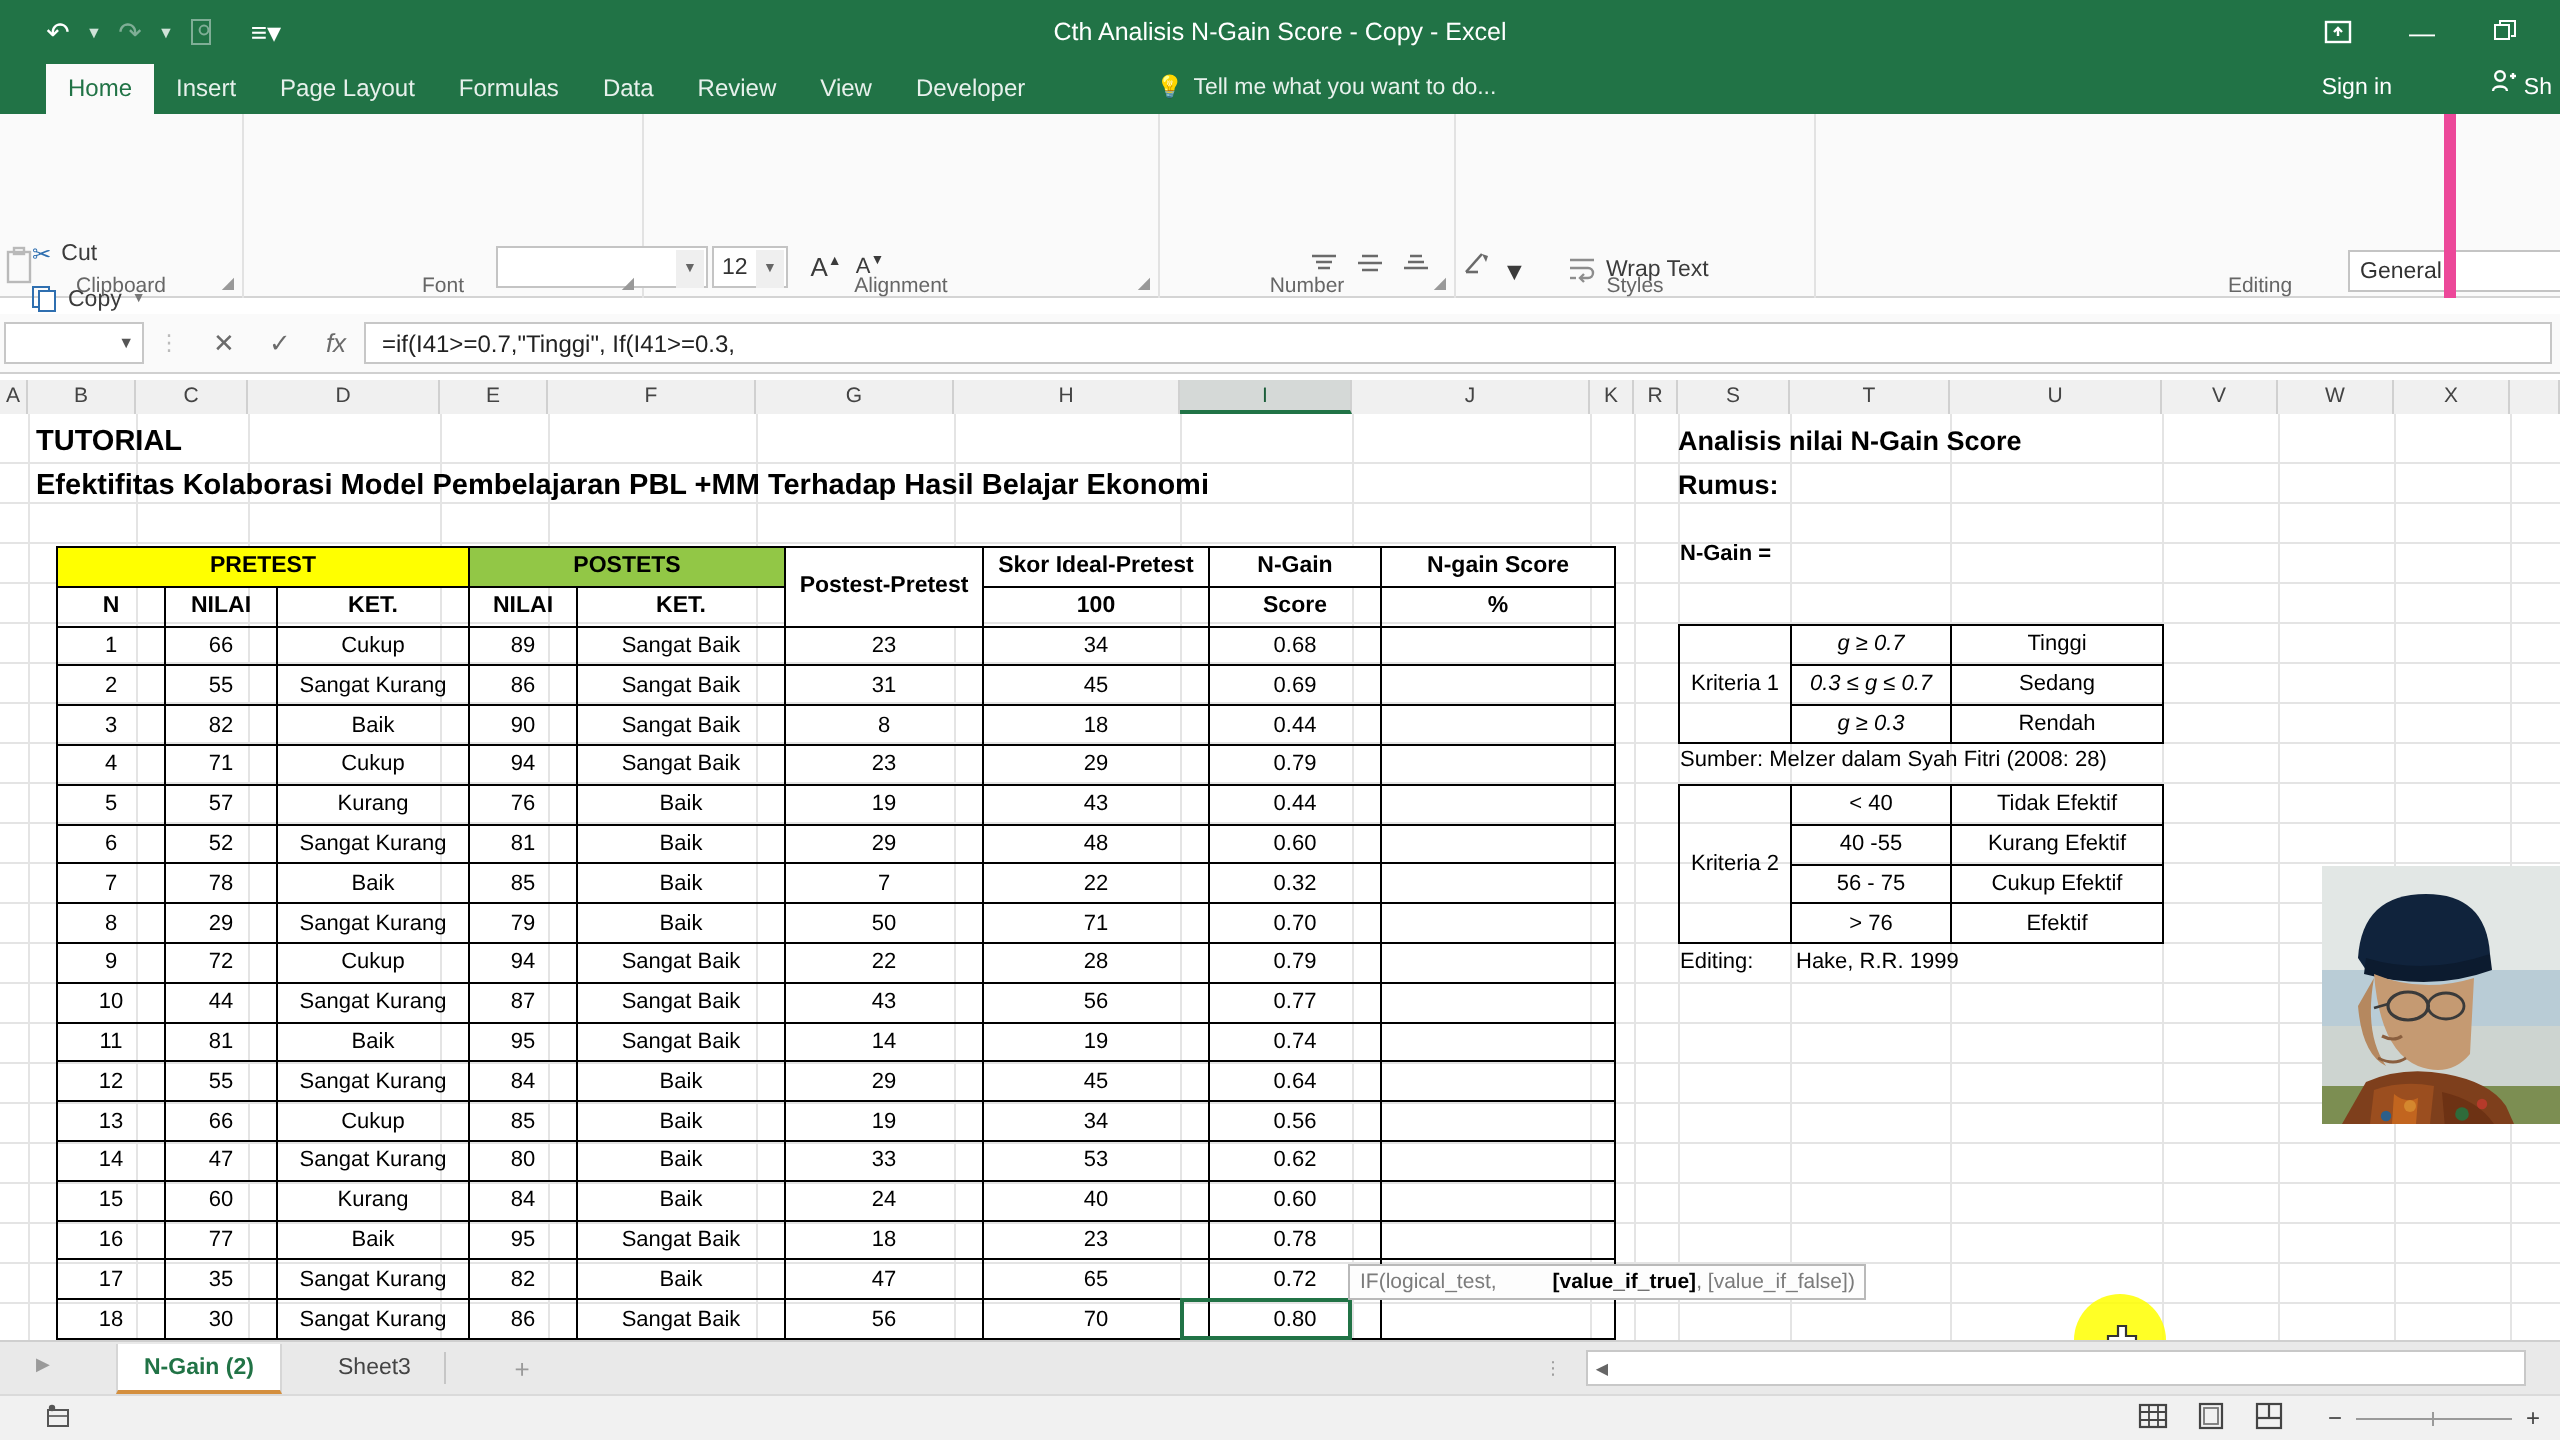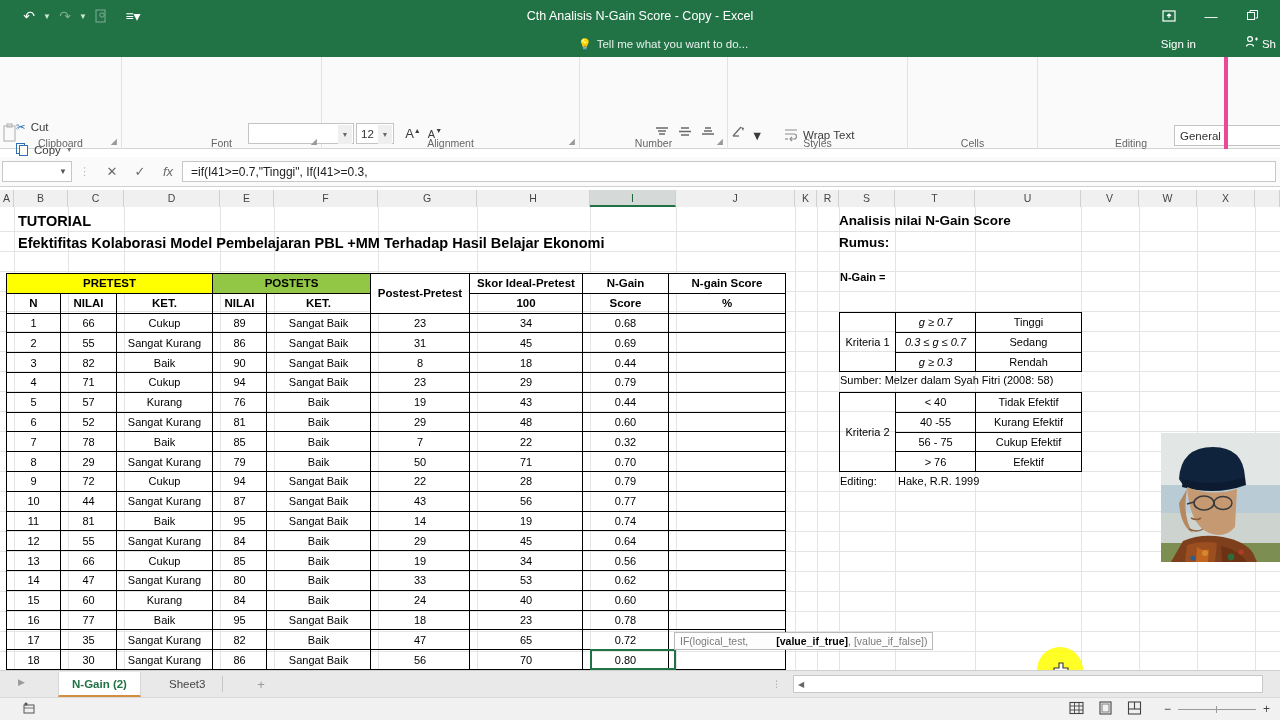--- a/index.html
+++ b/index.html
@@ -140,21 +140,21 @@
 
   
   .gridwrap {
     position: absolute; left: 0; top: 207px; width: 1280px; height: 463px;
     background: #fff; overflow: hidden;
   }
   .gline-v { position: absolute; top: 0; width: 1px; height: 463px; background: #e4e4e4; }
   .gline-h { position: absolute; left: 0; width: 1280px; height: 1px; background: #e4e4e4; }
 
   
-  .mtable { position: absolute; left: 6px; top: 66px; border-collapse: collapse; }
+  .mtable { position: absolute; left: 28px; top: 66px; border-collapse: collapse; }
   .mtable td, .mtable th {
     border: 1px solid #000; font-size: 11px; color: #000;
     text-align: center; padding: 0; height: 19.8px; font-weight: normal;
   }
   .mtable thead th { font-weight: bold; font-size: 11.5px; }
   .hdr-pretest { background: #ffff00; font-weight: bold; font-size: 10.5px; color: #000; }
   .hdr-postets { background: #92c746; font-weight: bold; font-size: 10.5px; color: #000; }
   .hdr-white { background: #fff; font-weight: bold; }
   .sub { font-weight: bold; font-size: 10.5px; }
 
@@ -266,20 +266,31 @@
       <div>
         <svg width="12" height="12" viewBox="0 0 12 12">
             <rect x="0.5" y="2.5" width="7" height="7" fill="none" stroke="#fff" stroke-width="1"></rect>
             <path d="M3 2.5 V0.5 H10.5 V8 H8.5" fill="none" stroke="#fff" stroke-width="1"></path>
           </svg>
       </div>
     </div>
   </div>
 
   <div class="tabstrip">
+    <div class="tabs">
+      <div class="tab file"></div>
+      <div class="tab active">Home</div>
+      <div class="tab">Insert</div>
+      <div class="tab">Page Layout</div>
+      <div class="tab">Formulas</div>
+      <div class="tab">Data</div>
+      <div class="tab">Review</div>
+      <div class="tab">View</div>
+      <div class="tab">Developer</div>
+    </div>
     <div class="tellme">
       <span class="bulb">💡</span>
       <span>Tell me what you want to do...</span>
     </div>
     <div class="signin">Sign in</div>
     <div class="share">
       <span>
         <svg width="13" height="13" viewBox="0 0 13 13">
             <circle cx="5" cy="4" r="2.4" fill="none" stroke="#fff" stroke-width="1.2"></circle>
             <path d="M1.5 11.5 C1.5 8.5 8.5 8.5 8.5 11.5" fill="none" stroke="#fff" stroke-width="1.2"></path>
@@ -480,26 +491,22 @@
       </div>
       <div class="rglabel">Number</div>
       <div class="rglaunch">◢</div>
     </div>
 
     <div class="rgroup" style="left:728px; width:180px;">
 
       <div class="rglabel">Styles</div>
     </div>
 
-    <div class="rgroup" style="left:908px; width:130px;">
-
-      <div class="rglabel">Cells</div>
-    </div>
-
-    <div class="rgroup" style="left:1038px; width:190px; border-right:4px solid #ec4899;">
+
+    <div class="rgroup" style="left:1038px; width:190px; border-right:6px solid #ec4899;">
 
       <div class="rglabel">Editing</div>
     </div>
   </div>
 
   <div class="fbar">
     <div class="namebox">
       <span style="flex:1; padding-left:5px; font-size:11.5px;"></span>
       <span>▼</span>
     </div>
@@ -816,21 +823,21 @@
           <td class="ital">0.3 ≤ g ≤ 0.7</td>
           <td>Sedang</td>
         </tr>
         <tr>
           <td class="ital">g ≥ 0.3</td>
           <td>Rendah</td>
         </tr>
       </tbody>
     </table>
 
-    <div class="src" style="left:840px; top:167px;">Sumber: Melzer dalam Syah Fitri (2008: 58)</div>
+    <div class="src" style="left:840px; top:167px;">Sumber: Melzer dalam Syah Fitri (2008: 28)</div>
 
     <table class="ktable" style="left:839px; top:185px;">
       <tbody>
         <tr>
           <td class="klabel" rowspan="4" style="width:56px;text-align:center;">Kriteria 2</td>
           <td style="width:80px;">&lt; 40</td>
           <td style="width:106px;">Tidak Efektif</td>
         </tr>
         <tr>
           <td>40 -55</td>

